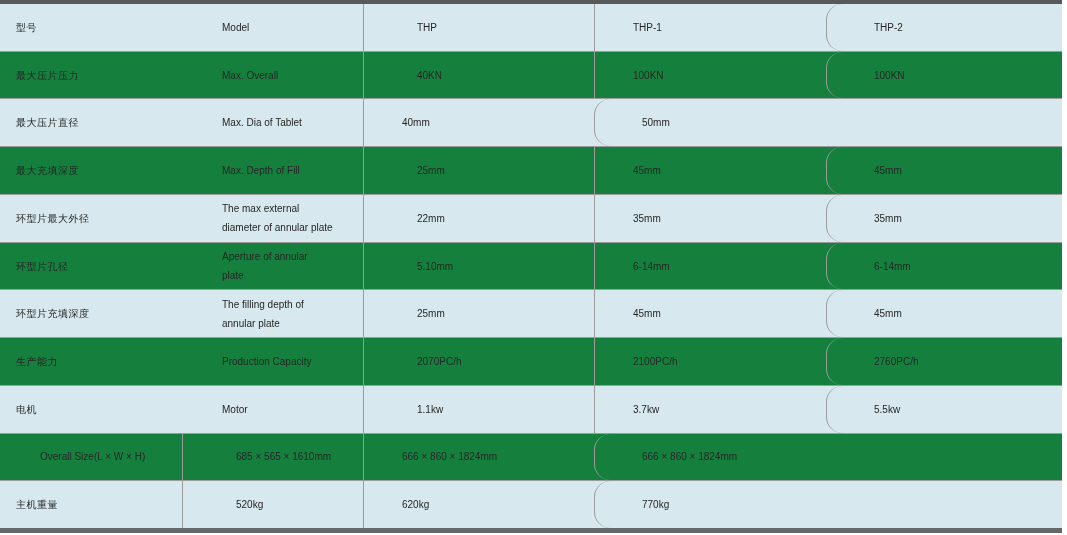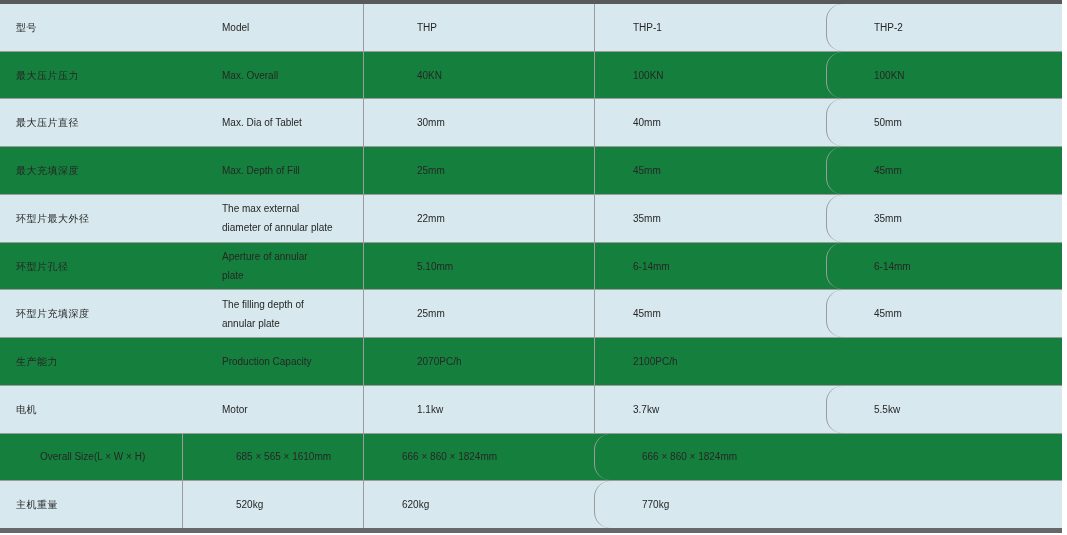--- a/index.html
+++ b/index.html
@@ -58,21 +58,20 @@
       <div class="cell cell-cn">最大压片压力</div>
       <div class="cell cell-en">Max. Overall</div>
       <div class="cell cell-v cell-v1">40KN</div>
       <div class="cell cell-v cell-v2">100KN</div>
       <div class="cell cell-v cell-v3">100KN</div>
     </div>
 
     <div class="row">
       <div class="cell cell-cn">最大压片直径</div>
       <div class="cell cell-en">Max. Dia of Tablet</div>
-      <div class="cell cell-v cell-v1">30mm</div>
       <div class="cell cell-v cell-v2">40mm</div>
       <div class="cell cell-v cell-v3">50mm</div>
     </div>
 
     <div class="row">
       <div class="cell cell-cn">最大充填深度</div>
       <div class="cell cell-en">Max. Depth of Fill</div>
       <div class="cell cell-v cell-v1">25mm</div>
       <div class="cell cell-v cell-v2">45mm</div>
       <div class="cell cell-v cell-v3">45mm</div>
@@ -103,20 +102,21 @@
       <div class="cell cell-v cell-v1">25mm</div>
       <div class="cell cell-v cell-v2">45mm</div>
       <div class="cell cell-v cell-v3">45mm</div>
     </div>
 
     <div class="row">
       <div class="cell cell-cn">生产能力</div>
       <div class="cell cell-en">Production Capacity</div>
       <div class="cell cell-v cell-v1">2070PC/h</div>
       <div class="cell cell-v cell-v2">2100PC/h</div>
+      <div class="cell cell-v cell-v3">2760PC/h</div>
     </div>
 
     <div class="row">
       <div class="cell cell-cn">电机</div>
       <div class="cell cell-en">Motor</div>
       <div class="cell cell-v cell-v1">1.1kw</div>
       <div class="cell cell-v cell-v2">3.7kw</div>
       <div class="cell cell-v cell-v3">5.5kw</div>
     </div>
 

